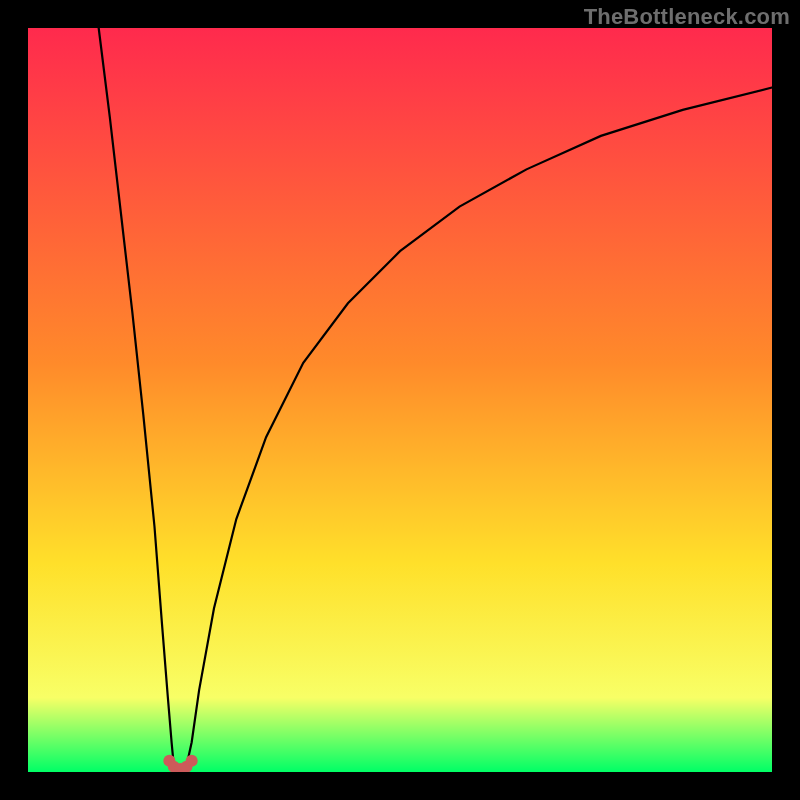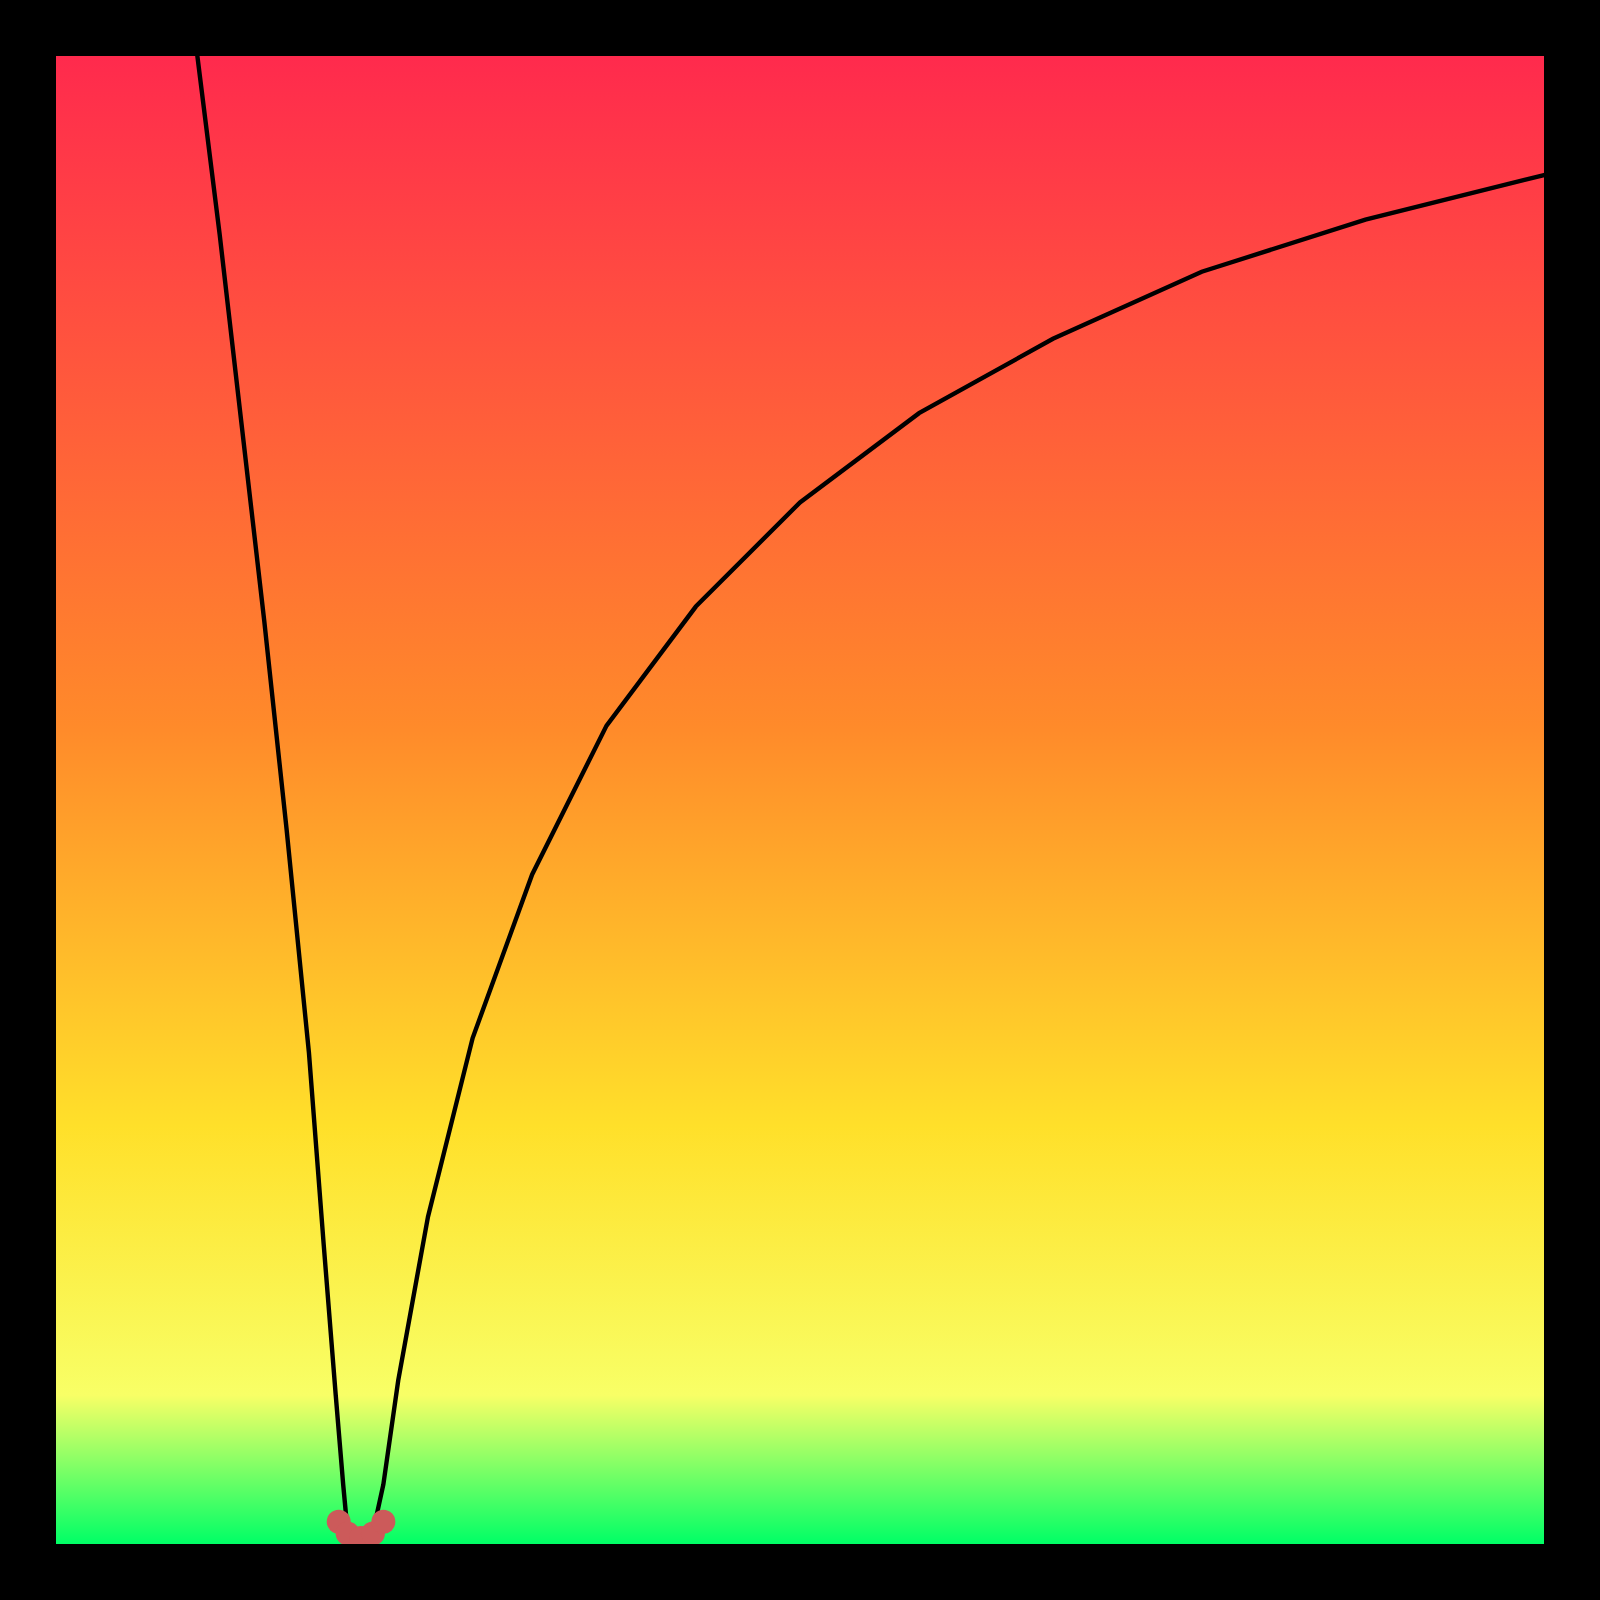--- a/index.html
+++ b/index.html
@@ -57,13 +57,14 @@
         <circle cx="191.68" cy="760.84" r="6" fill="#cc5a5a"></circle>
       </g>
 
     <rect x="0" y="0" width="800" height="800" fill="none"></rect>
     <rect x="0" y="0" width="800" height="28" fill="#000"></rect>
     <rect x="0" y="772" width="800" height="28" fill="#000"></rect>
     <rect x="0" y="0" width="28" height="800" fill="#000"></rect>
     <rect x="772" y="0" width="28" height="800" fill="#000"></rect>
   </svg>
 
+  <div class="watermark">TheBottleneck.com</div>
 </div>
 
 </body></html>

